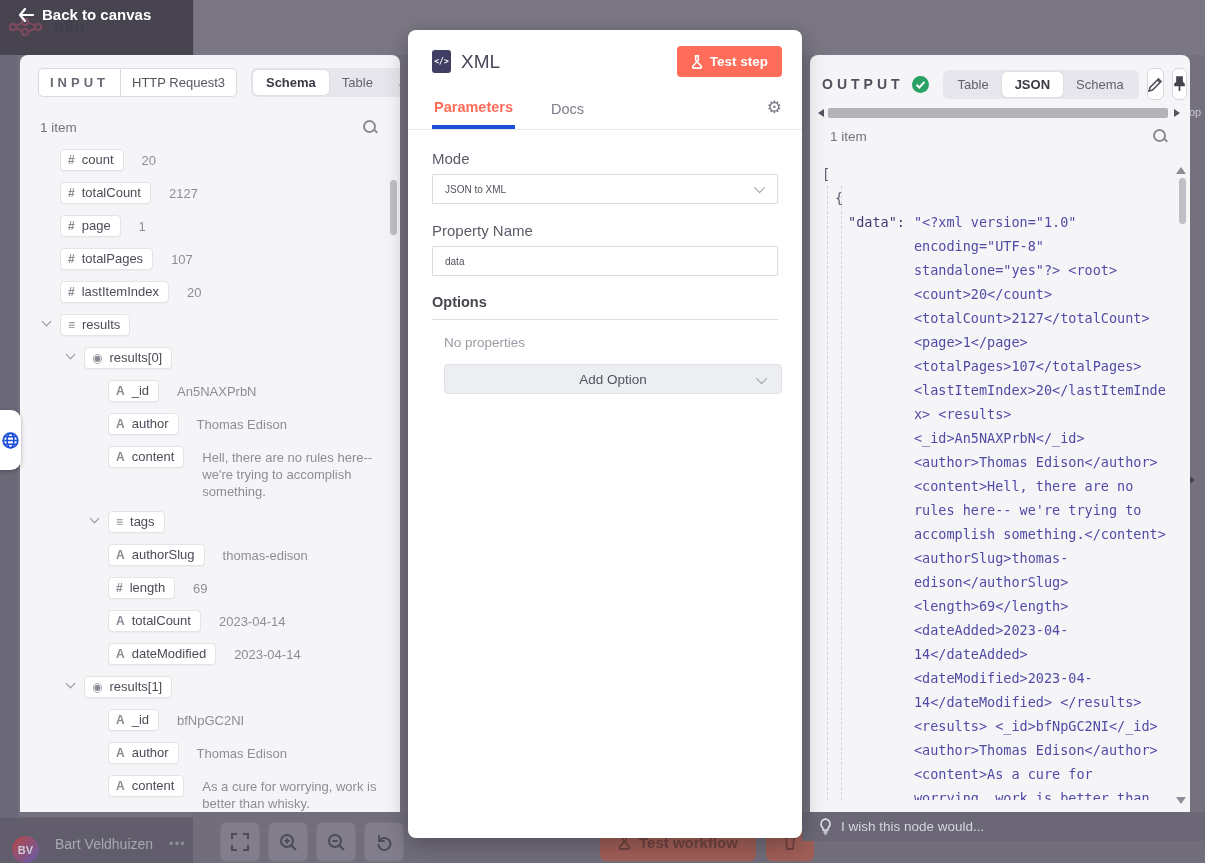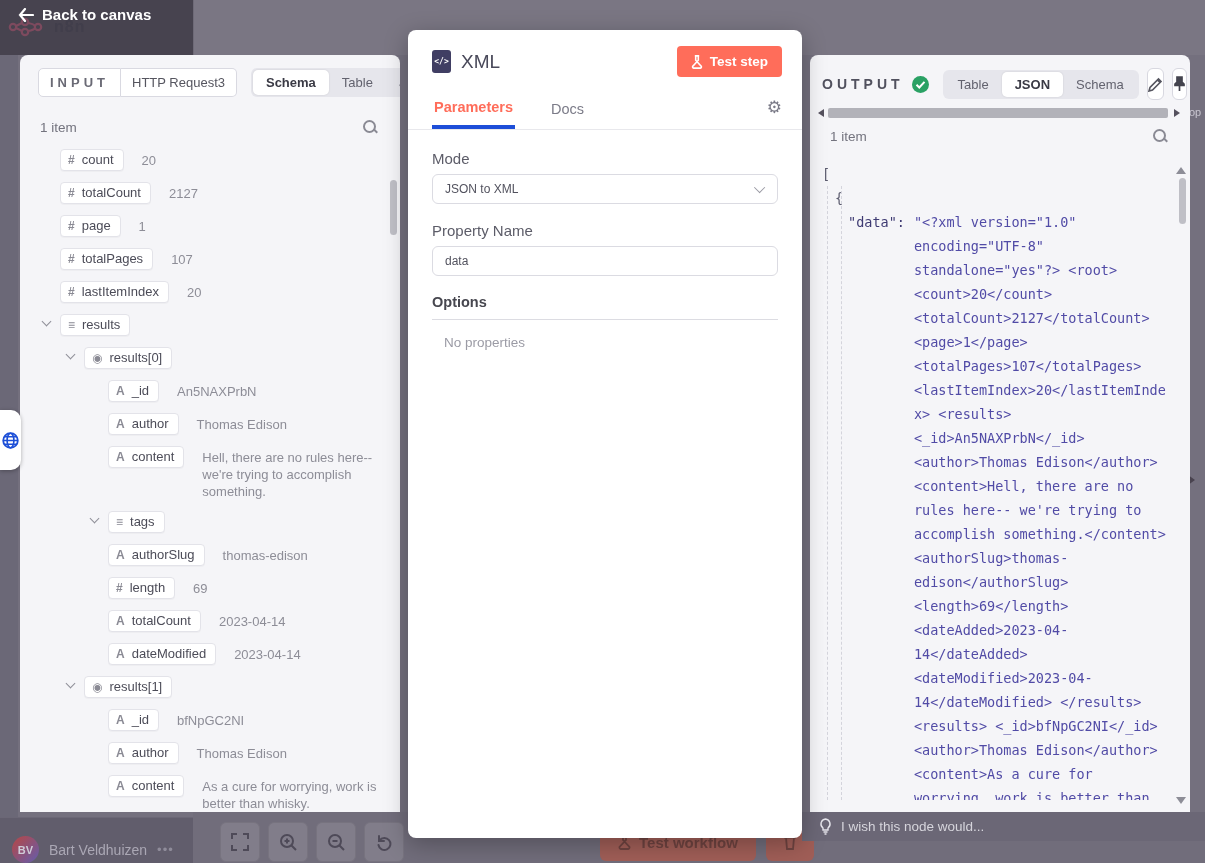--- a/index.html
+++ b/index.html
@@ -9,21 +9,21 @@
   
   .topbar-left { position:absolute; left:0; top:0; width:193px; height:55px; background:#47434f; }
   .canvas-top { position:absolute; left:193px; top:0; width:1012px; height:55px; background:#7a7683; border-left:1px solid #6e6a77; }
   .sidebar-strip { position:absolute; left:0; top:55px; width:18px; height:762px; background:#6b6877; }
   .sidebar-bottom { position:absolute; left:0; top:817px; width:193px; height:46px; background:#615d6c; border-top:1px solid #6b6776; }
   .canvas-bottom { position:absolute; left:193px; top:812px; width:1012px; height:51px; background:#716d7b; }
   .back-link { position:absolute; left:18px; top:6px; display:flex; align-items:center; gap:8px; color:#fff; font-size:15px; font-weight:700; cursor:pointer; z-index:5; }
   .n8n-logo { position:absolute; left:8px; top:16px; display:flex; align-items:center; gap:6px; z-index:4; }
   .n8n-logo .word { color:#413e4b; font-weight:700; font-size:16px; letter-spacing:1px; }
 
-  .user-area { position:absolute; left:12px; top:836px; display:flex; align-items:center; gap:10px; z-index:3; }
+  .user-area { position:absolute; left:12px; top:836px; display:flex; align-items:flex-start; gap:16px; z-index:3; }
   .avatar { width:27px; height:27px; border-radius:50%; background:linear-gradient(135deg,#a74b58 20%,#6f5a9e 85%); color:#cfccd8; font-size:11px; font-weight:700; display:flex; align-items:center; justify-content:center; }
   .user-name { color:#aaa7b4; font-size:14px; }
   .user-menu { color:#8f8c9a; font-size:13px; letter-spacing:1px; cursor:pointer; }
 
   .canvas-controls { position:absolute; left:220px; top:822px; display:flex; gap:8px; z-index:2; }
   .cbtn { width:40px; height:40px; background:#817d8a; border:1px solid #77737f; border-radius:6px; display:flex; align-items:center; justify-content:center; cursor:pointer; }
 
   .test-workflow { position:absolute; left:600px; top:823px; height:38px; padding:0 18px; background:#a05e57; border-radius:6px; display:flex; align-items:center; gap:8px; color:#6e4340; font-size:15px; font-weight:700; cursor:pointer; z-index:2; }
   .trash-btn { position:absolute; left:766px; top:823px; width:48px; height:38px; background:#a05e57; border-radius:6px; display:flex; align-items:center; justify-content:center; cursor:pointer; z-index:2; }
 
@@ -93,21 +93,21 @@
   .modal-title-grp { display:flex; align-items:center; gap:10px; }
   .xml-ic { width:19px; height:23px; background:#403e63; border-radius:3px; color:#fff; font-size:8px; font-weight:700; display:flex; align-items:center; justify-content:center; font-family:"DejaVu Sans Mono",monospace; }
   .modal-title { font-size:19px; color:#49495a; font-weight:400; }
   .test-step { display:flex; align-items:center; gap:7px; background:#ff6d5a; color:#fff; font-size:13.5px; font-weight:600; border:none; border-radius:4px; padding:8px 14px; cursor:pointer; }
   .modal-tabs { display:flex; align-items:center; padding:0 20px 0 24px; margin-top:14px; border-bottom:1px solid #e8e8ec; }
   .mtab { font-size:14.5px; padding:8px 2px 10px; margin-right:34px; color:#7b7b88; cursor:pointer; }
   .mtab.active { color:#ff6d5a; font-weight:600; border-bottom:4px solid #1d4ed8; }
   .gear { margin-left:auto; color:#7b7b88; font-size:17px; cursor:pointer; padding-bottom:6px; }
   .modal-body { padding:20px 24px; }
   .field-label { font-size:15px; color:#5c5c68; margin-bottom:7px; }
-  .select, .text-input { width:100%; height:30px; border:1px solid #dbdbe2; border-radius:6px; background:#fff; font-size:12px; color:#52525e; padding:0 12px; display:flex; align-items:center; position:relative; }
+  .select, .text-input { width:100%; height:30px; border:1px solid #dbdbe2; border-radius:1px; background:#fff; font-size:10px; color:#52525e; padding:0 12px; display:flex; align-items:center; position:relative; }
   .select { cursor:pointer; justify-content:space-between; }
   .sel-chev { width:8px; height:8px; border-left:1.6px solid #9a9aa4; border-bottom:1.6px solid #9a9aa4; transform:rotate(-45deg) translateY(-2px); }
   .fgroup { margin-bottom:18px; }
   .opts-head { font-size:14.5px; font-weight:700; color:#47474f; padding-bottom:9px; border-bottom:1px solid #dcdce2; margin-top:4px; }
   .no-props { font-size:13.5px; color:#9b9ba5; margin:15px 0 14px 12px; }
   .add-option { margin-left:12px; width:338px; height:30px; background:#eceef2; border:1px solid #dfe0e6; border-radius:4px; display:flex; align-items:center; position:relative; justify-content:center; font-size:13.5px; color:#54545f; cursor:pointer; }
   .add-option .sel-chev { position:absolute; right:14px; top:11px; }
 
   svg { display:block; }
 </style>
@@ -455,14 +455,18 @@
         <span>JSON to XML</span>
         <span class="sel-chev"></span>
       </div>
     </div>
     <div class="fgroup">
       <div class="field-label">Property Name</div>
       <input class="text-input" value="data" style="">
     </div>
     <div class="opts-head">Options</div>
     <div class="no-props">No properties</div>
+    <div class="add-option">
+      <span>Add Option</span>
+      <span class="sel-chev"></span>
+    </div>
   </div>
 </div>
 
 </body></html>

